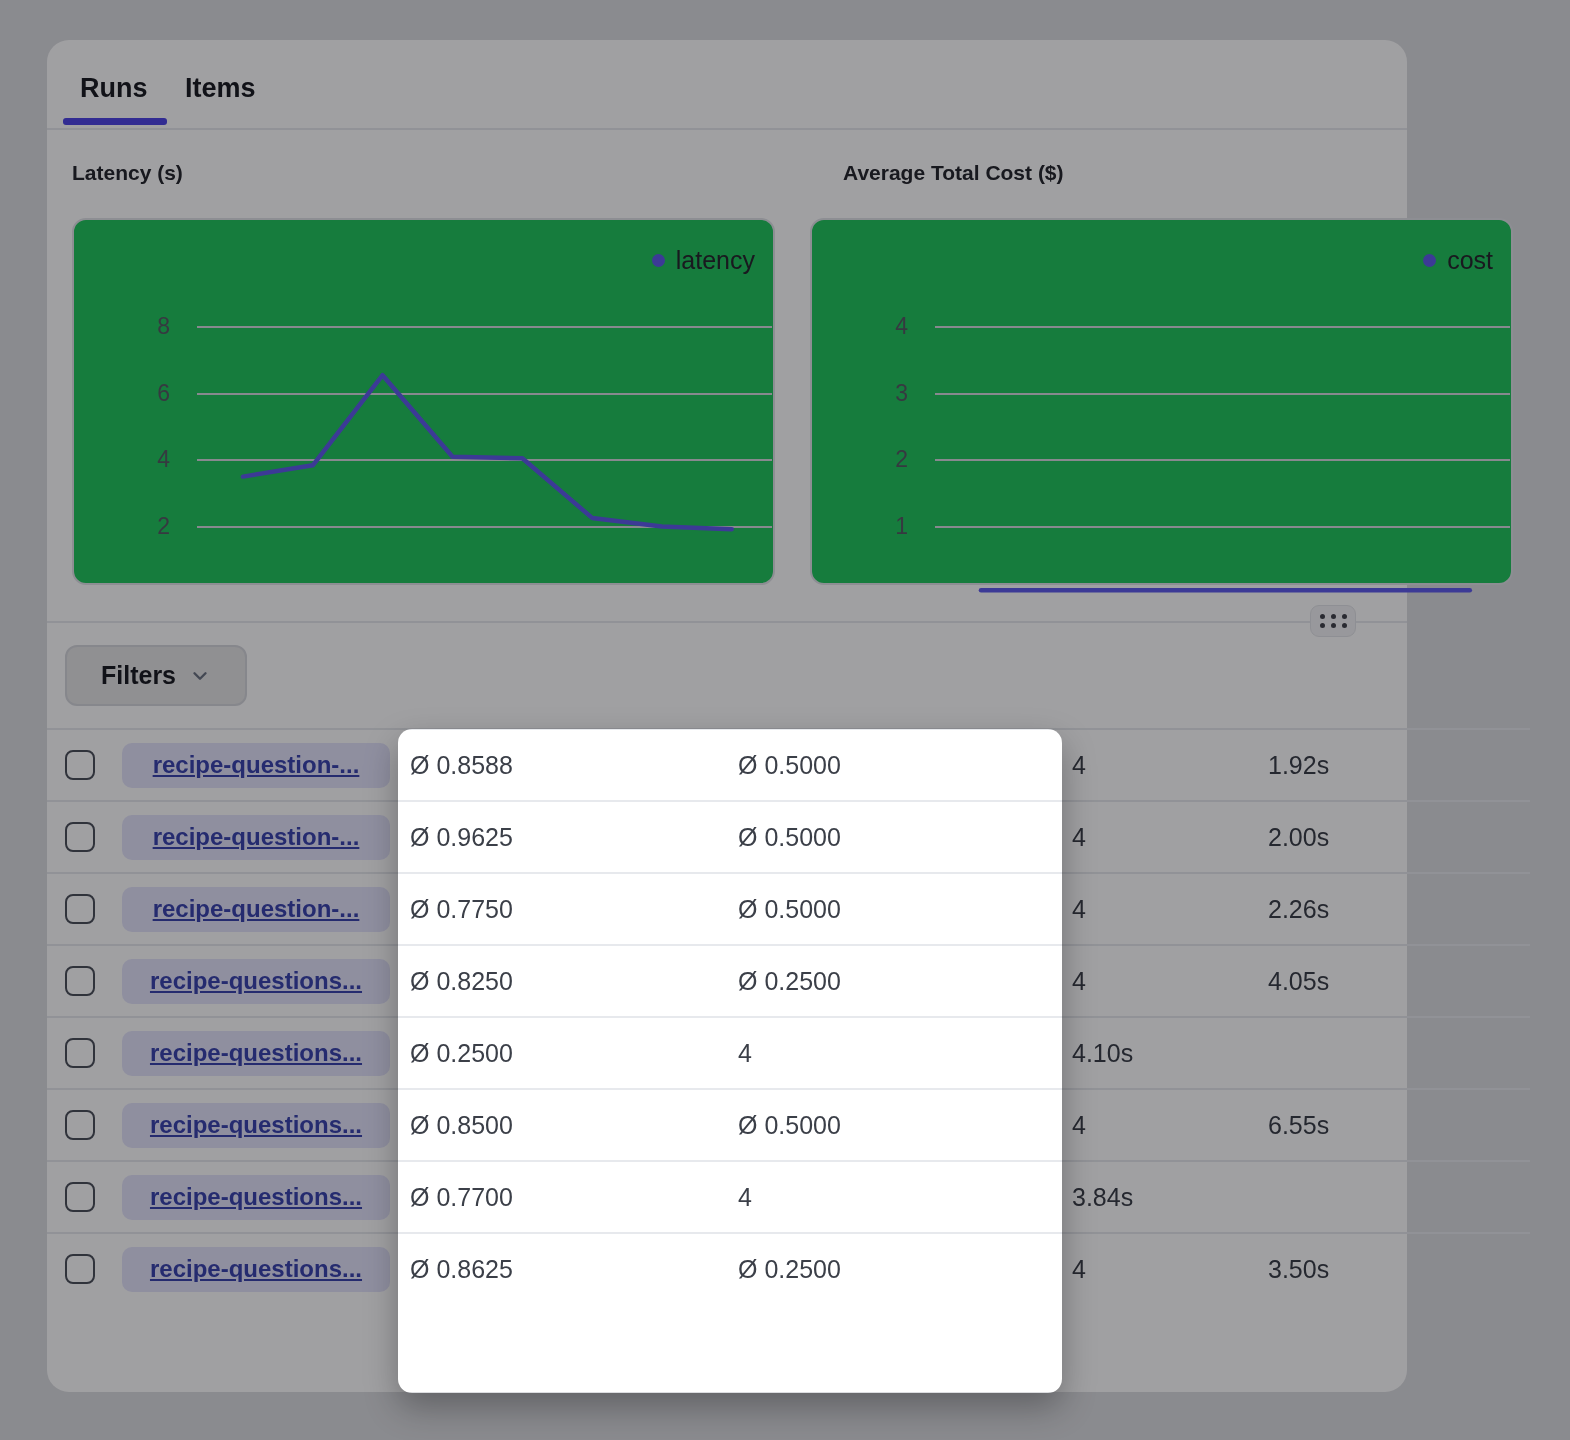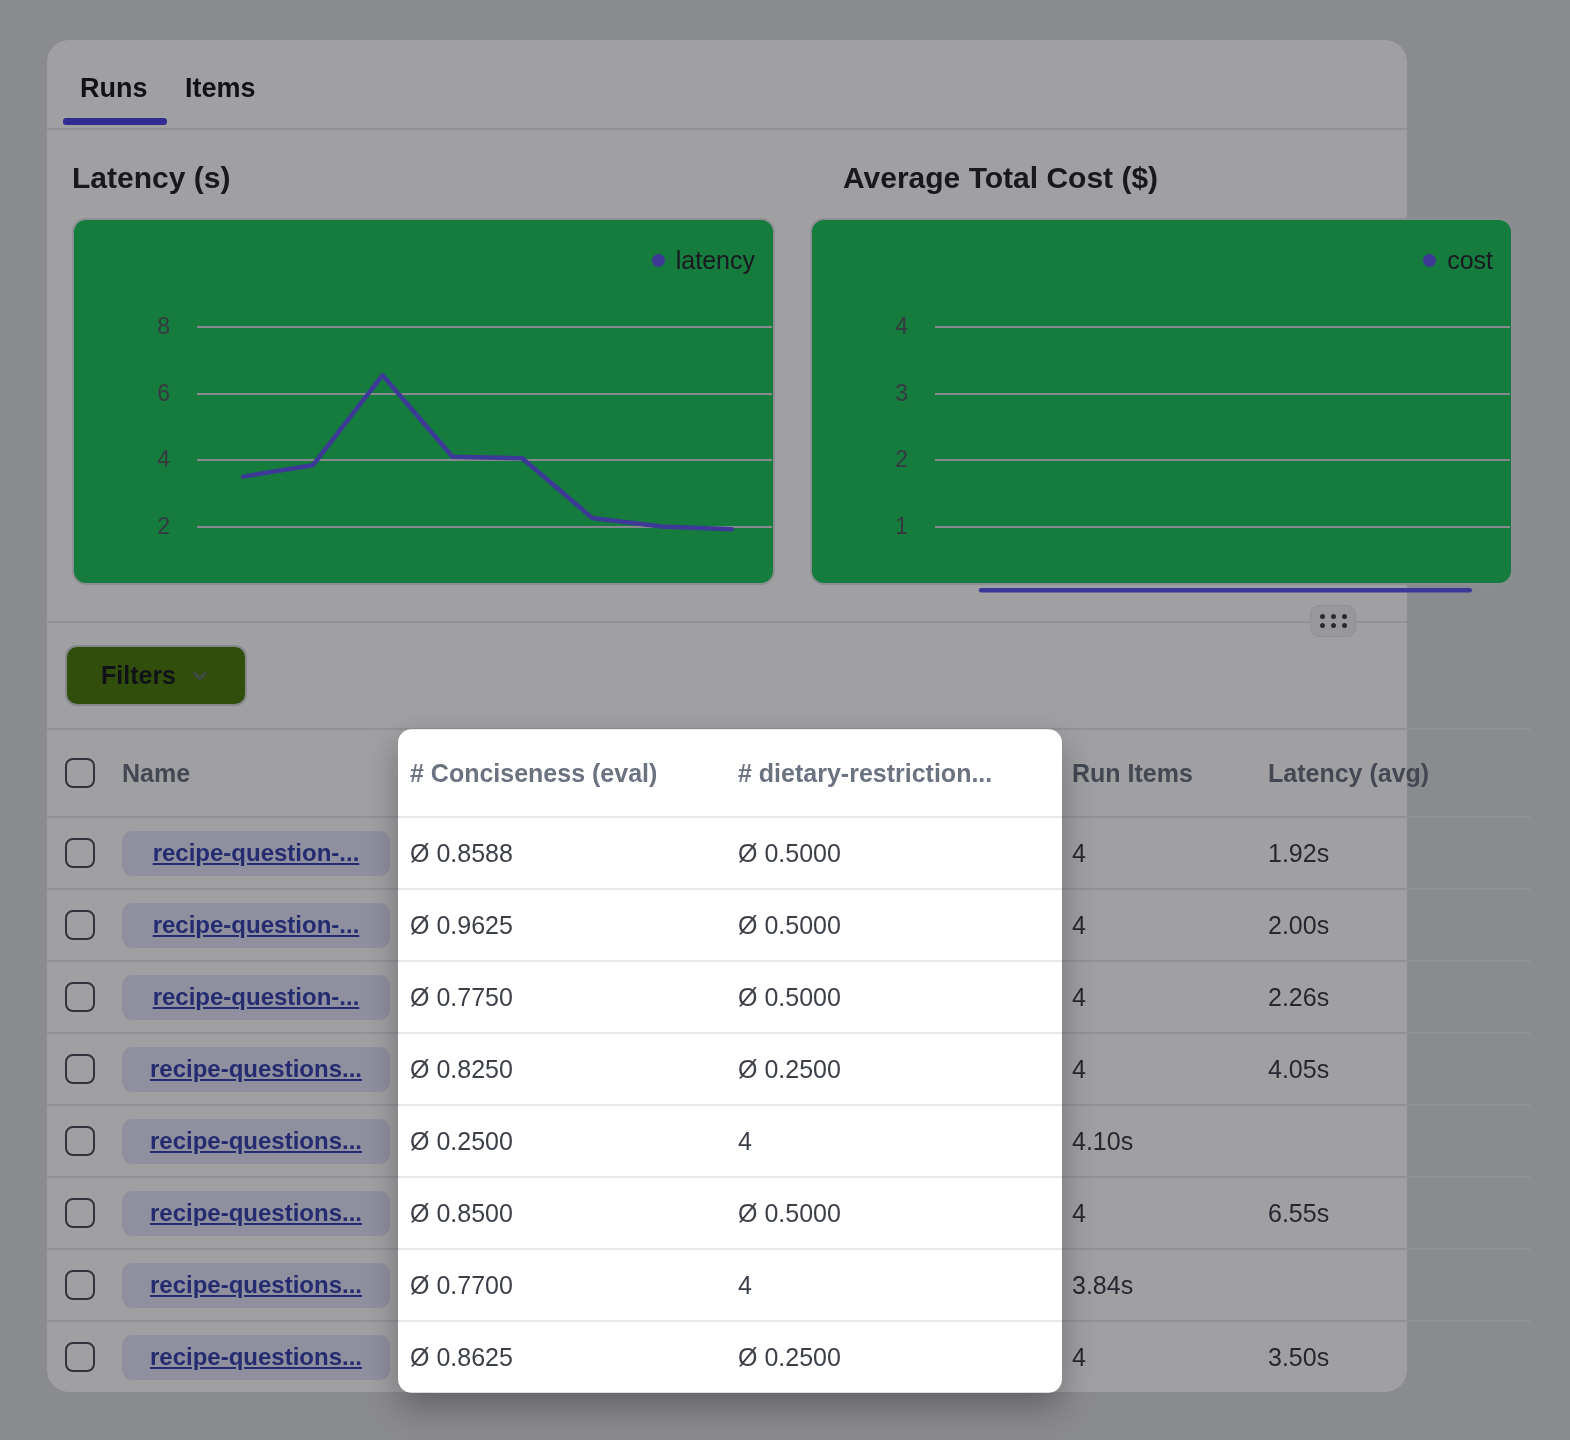--- a/index.html
+++ b/index.html
@@ -23,21 +23,21 @@
   .tab-items { left:138px; }
   .tab-underline {
     position:absolute; left:16px; top:78px; width:104px; height:7px;
     border-radius:3px; background:#4f46e5;
   }
   .divider { position:absolute; left:0; width:100%; height:2px; background:#e7e9ed; }
   .divider-tabs { top:88px; }
   .divider-charts { top:581px; }
   
   .chart-title {
-    position:absolute; top:121px; font-size:30px; font-weight:600; color:#26272d;
+    position:absolute; top:121px; font-size:21px; font-weight:600; color:#26272d;
   }
   .chart-title-latency { left:25px; }
   .chart-title-cost { left:796px;text-align:right; }
   .chart-card {
     position:absolute; top:178px; width:703px; height:367px;
     border:2px solid #e0e2e7; border-radius:14px; background:#22c55e;
   }
   .chart-card-latency { left:25px; }
   .chart-card-cost { left:763px; }
   .legend {
@@ -62,21 +62,21 @@
   .drag-handle {
     position:absolute; left:1263px; top:565px; width:46px; height:32px;
     background:#f2f3f5; border:1px solid #e3e4e8; border-radius:9px;
     display:flex; align-items:center; justify-content:center; cursor:grab;
   }
   .drag-dots { display:grid; grid-template-columns:repeat(3,5px); grid-template-rows:repeat(2,5px); gap:4px 6px; }
   .drag-dots i { width:5px; height:5px; border-radius:50%; background:#41434b; }
   
   .filters-button {
     position:absolute; left:18px; top:605px; width:182px; height:61px;
-    border:2px solid #d6d7dc; border-radius:12px; background:#4d7c0f;
+    border:2px solid #d6d7dc; border-radius:12px; background:#e5e5e5;
     display:flex; align-items:center; justify-content:center; gap:13px; cursor:pointer;
   }
   .filters-label { font-size:25px; font-weight:600; color:#1b1c22; }
   .chevron-down { width:22px; height:22px; }
   
   .table { position:absolute; left:0; top:688px; width:1483px; }
   .trow {
     display:grid; grid-template-columns:75px 288px 328px 334px 196px 262px;
     align-items:center; border-top:2px solid #e7e9ed;
   }
@@ -183,30 +183,20 @@
   </div>
 
   <div class="filters-button">
     <span class="filters-label">Filters</span>
     <svg class="chevron-down" viewBox="0 0 24 24" fill="none" stroke="#6b7280" stroke-width="2.6" stroke-linecap="round" stroke-linejoin="round">
         <polyline points="6 9 12 15 18 9"></polyline>
       </svg>
   </div>
 
   <div class="table" id="runs-table">
-      <div class="trow trow-header">
-        <div>
-          <div class="checkbox"></div>
-        </div>
-        <div class="th">Name</div>
-        <div class="th"># Conciseness (eval)</div>
-        <div class="th"># dietary-restriction...</div>
-        <div class="th">Run Items</div>
-        <div class="th">Latency (avg)</div>
-      </div>
       <div class="trow trow-data">
         <div>
           <div class="checkbox"></div>
         </div>
         <div>
           <div class="badge">recipe-question-...</div>
         </div>
         <div class="td">Ø 0.8588</div>
         <div class="td">Ø 0.5000</div>
         <div class="td">4</div>

